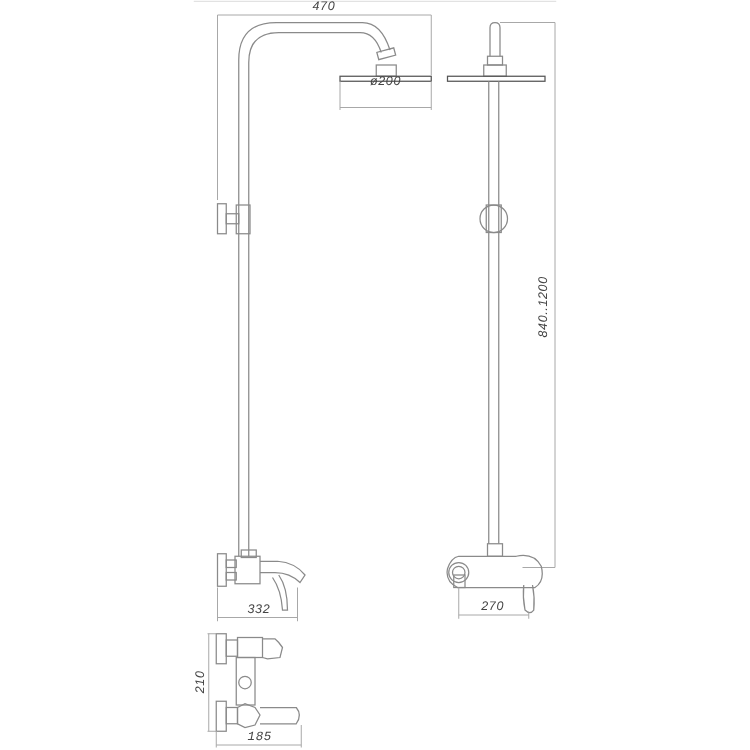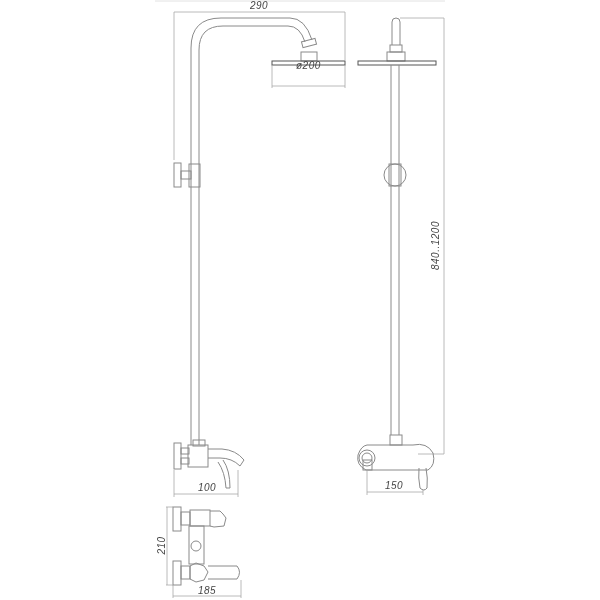--- a/index.html
+++ b/index.html
@@ -98,19 +98,19 @@
     <line class="dim" x1="166" y1="507" x2="173" y2="507"></line>
     <line class="dim" x1="166" y1="585" x2="173" y2="585"></line>
     <line class="dim" x1="167" y1="507" x2="167" y2="585"></line>
 
     <line class="dim" x1="173" y1="585" x2="173" y2="598"></line>
     <line class="dim" x1="241" y1="580" x2="241" y2="598"></line>
     <line class="dim" x1="173" y1="596" x2="241" y2="596"></line>
   </g>
 </svg>
 
-<div class="lbl" style="left:250px; top:0px;">290</div>
+<div class="lbl" style="left:250px; top:0px;">470</div>
 <div class="lbl" style="left:296px; top:60px;">ø200</div>
 <div class="lbl vert" style="left:405px; top:240px; width:60px; text-align:center;">840..1200</div>
-<div class="lbl" style="left:198px; top:482px;">100</div>
-<div class="lbl" style="left:385px; top:480px;">150</div>
+<div class="lbl" style="left:198px; top:482px;">332</div>
+<div class="lbl" style="left:385px; top:480px;">270</div>
 <div class="lbl vert" style="left:146px; top:540px; width:30px; text-align:center;">210</div>
-<div class="lbl" style="left:198px; top:585px;">185</div>
+<div class="lbl" style="left:198px; top:585px;font-family:Liberation Mono, monospace;">185</div>
 
 </body></html>

